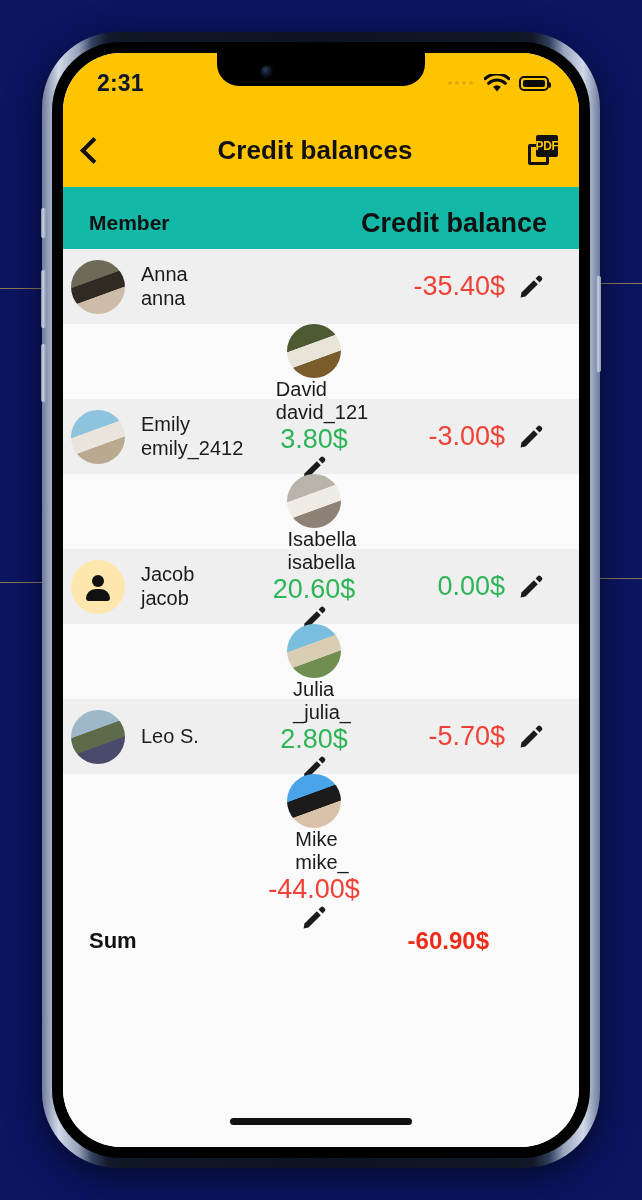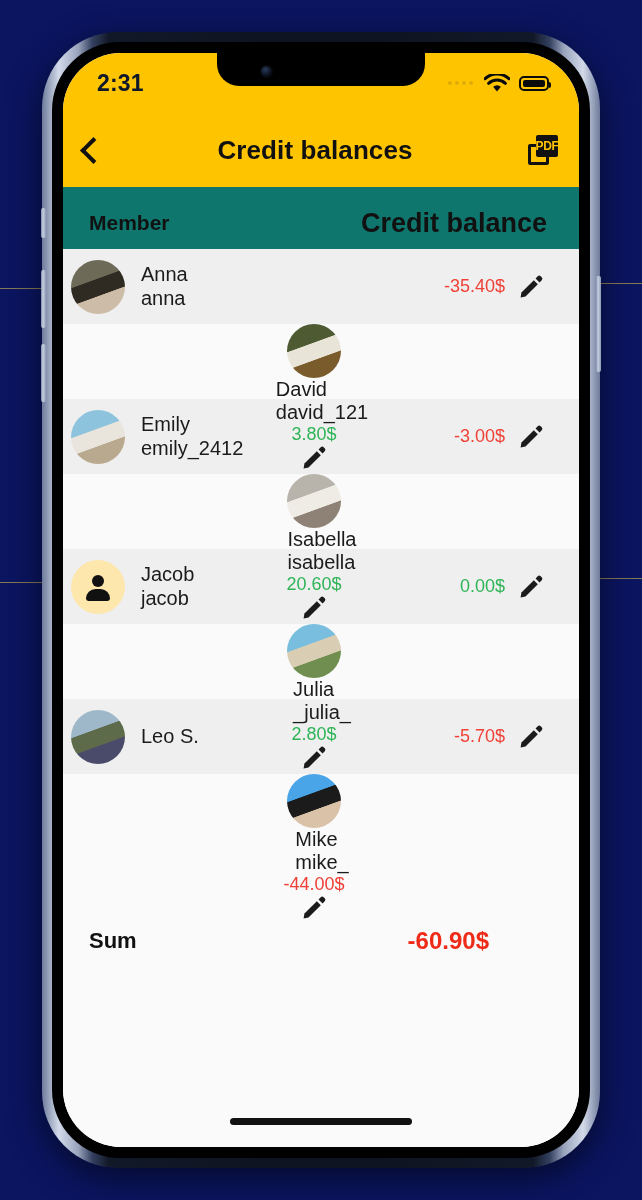--- a/index.html
+++ b/index.html
@@ -78,21 +78,21 @@
   .nav-pdf{width:72px;display:flex;align-items:center;justify-content:center;cursor:pointer;}
   .pdf-icon{position:relative;width:30px;height:30px;}
   .pdf-icon .back{position:absolute;left:0;bottom:0;width:21px;height:21px;border:3px solid #111;border-radius:2px;background:#FFC400;box-sizing:border-box;}
   .pdf-icon .front{position:absolute;right:0;top:0;width:22px;height:22px;background:#111;border-radius:2px;
       display:flex;align-items:center;justify-content:center;}
   .pdf-icon .front span{color:#FFC400;font-size:12px;font-weight:700;line-height:1;letter-spacing:-.3px;}
 
   
   .content{position:absolute;left:0;top:134px;right:0;bottom:0;background:#fafafa;overflow:hidden;}
   .thead{
-    height:62px;background:#0f766e;display:flex;align-items:center;
+    height:62px;background:#14b8a6;display:flex;align-items:center;
     padding:10px 22px 0 26px;box-sizing:border-box;
   }
   .th-member{font-size:21px;font-weight:700;color:#111;flex:1;}
   .th-balance{font-size:27px;font-weight:700;color:#111;text-align:right;padding-right:10px;}
 
   .row{
     height:75px;display:flex;align-items:center;
     padding:0 22px 0 8px;box-sizing:border-box;
   }
   .row.alt{background:#efefef;}
@@ -101,21 +101,21 @@
   .avatar{width:54px;height:54px;border-radius:50%;flex:0 0 54px;overflow:hidden;position:relative;background:#d9d9d9;}
   .avatar .ph{position:absolute;inset:0;display:flex;align-items:center;justify-content:center;}
   .person-glyph{position:relative;width:26px;height:26px;}
   .person-glyph::before{content:"";position:absolute;left:7px;top:1px;width:12px;height:12px;border-radius:50%;background:#111;}
   .person-glyph::after{content:"";position:absolute;left:1px;top:15px;width:24px;height:12px;border-radius:12px 12px 3px 3px;background:#111;}
 
   .names{flex:1;margin-left:16px;min-width:0;}
   .nm{font-size:20px;color:#1b1b1b;line-height:1.16;}
   .un{font-size:20px;color:#1b1b1b;line-height:1.16;}
 
-  .amount{font-size:18px;text-align:left;white-space:nowrap;}
+  .amount{font-size:27px;text-align:left;white-space:nowrap;}
   .amount.neg{color:#ef4136;}
   .amount.pos{color:#2fb457;}
 
   .edit{width:52px;display:flex;align-items:center;justify-content:center;cursor:pointer;}
   .pencil{width:26px;height:26px;display:block;}
 
   .sum-row{
     height:72px;display:flex;align-items:center;background:#fafafa;
     padding:0 22px 0 26px;box-sizing:border-box;margin-top:56px;
   }

